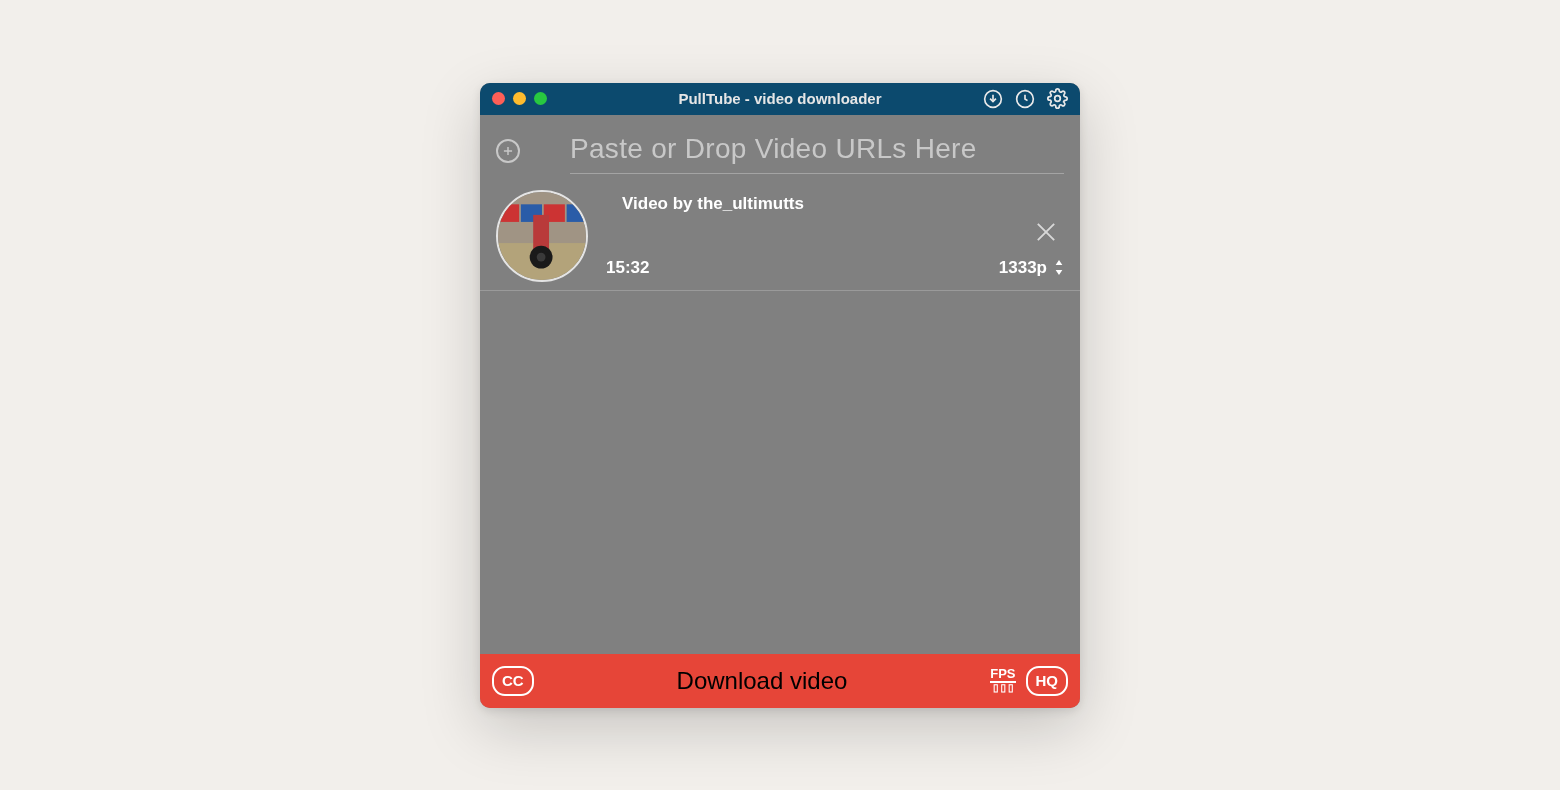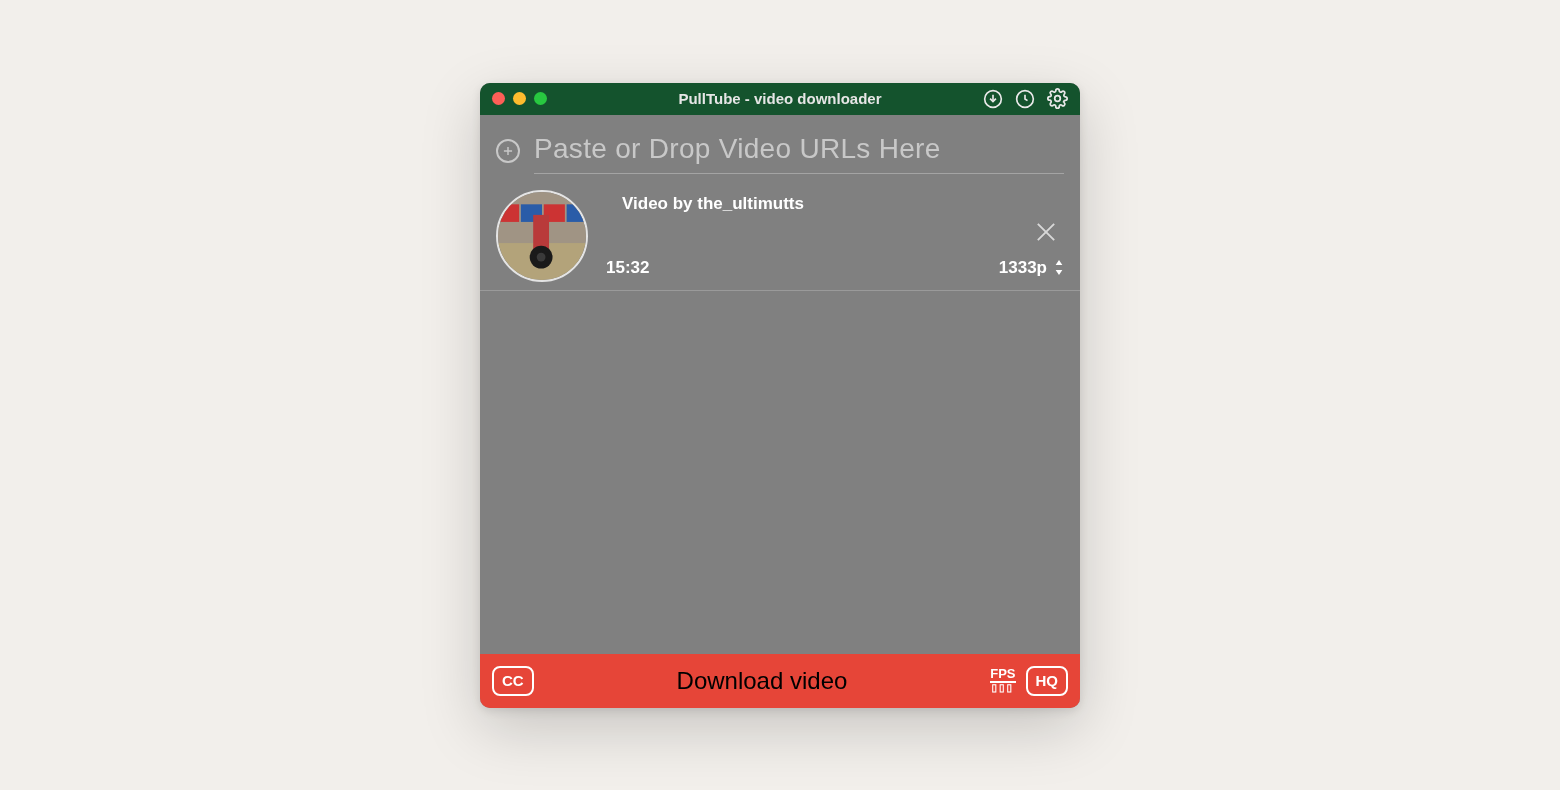--- a/index.html
+++ b/index.html
@@ -17,21 +17,21 @@
     height: 625px;
     background: #808080;
     border-radius: 10px;
     box-shadow: 0 20px 60px rgba(0,0,0,0.18), 0 3px 10px rgba(0,0,0,0.1);
     display: flex;
     flex-direction: column;
     overflow: hidden;
   }
   .titlebar {
     height: 32px;
-    background: #14532d;
+    background: #0c4a6e;
     display: flex;
     align-items: center;
     padding: 0 12px;
     position: relative;
     justify-content: center;
   }
   .traffic {
     display: flex;
     gap: 8px;
   }
@@ -80,20 +80,21 @@
     flex:1;
     background:transparent;
     border:none;
     border-bottom:1px solid #a4a4a4;
     font-size:28px;
     font-weight:300;
     color:#000000;
     padding:4px 0 8px 0;
     outline:none;
     letter-spacing:0.3px;
+    margin-left:36px;
   }
   .url-input::placeholder { color:#c8c8c8; font-weight:300; }
   .item {
     display:flex;
     align-items:center;
     gap:18px;
     padding:10px 16px 8px 16px;
     border-bottom:1px solid #9a9a9a;
     position:relative;
   }
@@ -143,42 +144,42 @@
     background:#e64538;
     height:54px;
     display:flex;
     align-items:center;
     padding:0 12px;
     gap:10px;
   }
   .pill {
     border:2px solid #fff;
     color:#fff;
-    border-radius:8px;
+    border-radius:13px;
     padding:3px 8px;
     font-weight:700;
     font-size:15px;
     cursor:pointer;
     display:flex;align-items:center;justify-content:center;
     min-width:38px;
     height:30px;
   }
   .download-label {
     flex:1;
     text-align:center;
     color:#000000;
     font-size:24px;
     font-weight:400;
     cursor:pointer;
   }
   .fps {
     color:#fff;
     font-weight:700;
     font-size:13px;
-    text-align:center;
+    text-align:right;
     cursor:pointer;
     line-height:0.8;
   }
   .fps .bar { letter-spacing:2px; font-size:10px; display:block; border-top:2px solid #fff; margin-top:1px; padding-top:1px;}
 </style>
 </head>
 <body>
 
 <div class="window">
 

